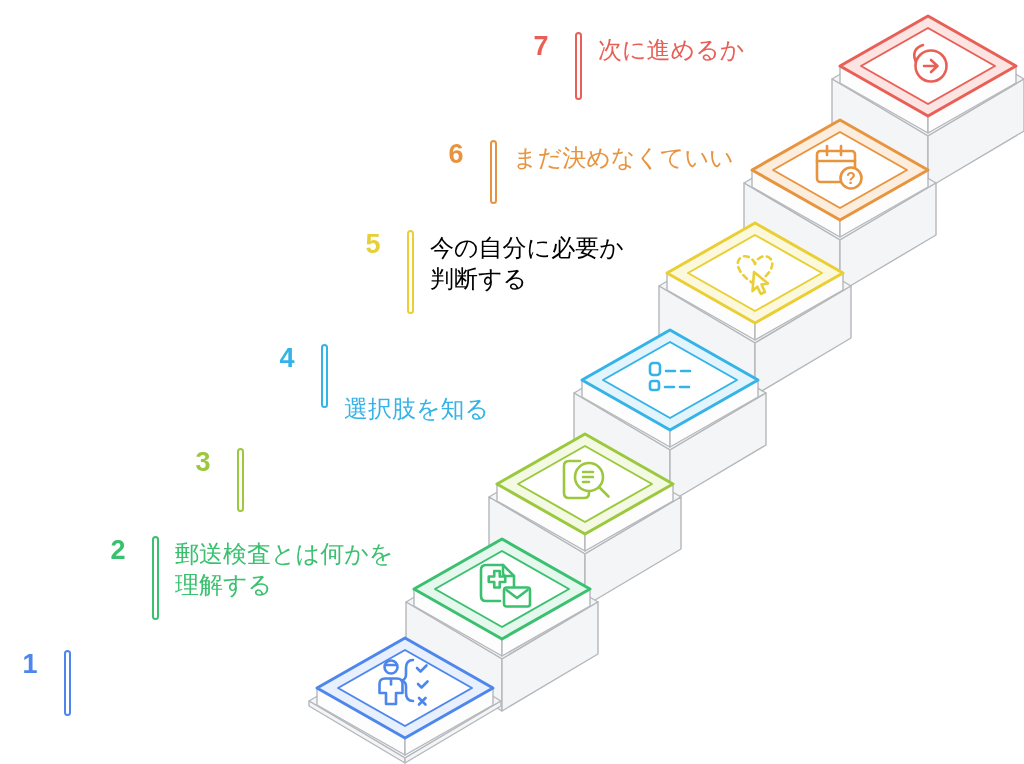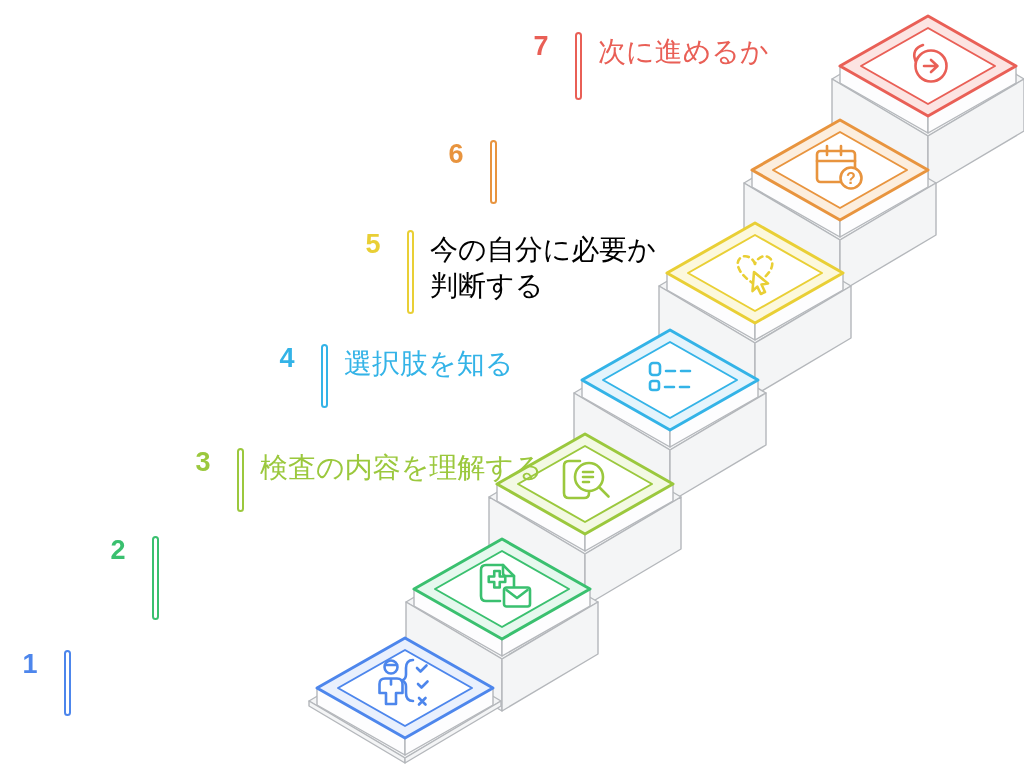--- a/index.html
+++ b/index.html
@@ -9,21 +9,21 @@
   }
   .canvas svg.stairs{position:absolute;left:0;top:0;}
   .step-label{position:absolute;display:flex;align-items:flex-start;}
   .step-label .num{
     width:44px;text-align:center;font-size:27px;font-weight:600;line-height:1.05;flex:none;
   }
   .step-label .bar{
     width:3px;border:2px solid;border-radius:4px;margin-left:12px;flex:none;background:#fff;
   }
   .step-label .text{
-    margin-left:16px;font-size:28px;font-weight:500;line-height:1.3;white-space:pre-line;padding-top:2px;
+    margin-left:16px;font-size:24px;font-weight:500;line-height:1.3;white-space:pre-line;padding-top:2px;
   }
 </style>
 </head>
 <body>
 
 <div class="canvas">
   <svg class="stairs" id="stairs" width="1024" height="764" viewBox="0 0 1024 764">
       <g>
         <polygon points="832,79 928,22 1024,79 928,136" fill="#f4f5f6" stroke="#b4b7bb" stroke-width="1.4" stroke-linejoin="round"></polygon>
         <polygon points="832,79 832,131 928,188 928,136" fill="#f4f5f6" stroke="#b4b7bb" stroke-width="1.4" stroke-linejoin="round"></polygon>
@@ -134,40 +134,42 @@
       </g>
     </svg>
   <div id="labels">
       <div class="step-label" style="left: 8px; top: 650px;">
         <span class="num" style="color: rgb(77, 134, 236);">1</span>
         <span class="bar" style="border-color: rgb(77, 134, 236); height: 62px;"></span>
       </div>
       <div class="step-label" style="left: 96px; top: 536px;">
         <span class="num" style="color: rgb(58, 192, 111);">2</span>
         <span class="bar" style="border-color: rgb(58, 192, 111); height: 80px;"></span>
+        <span class="text" style="color: rgb(58, 192, 111);">郵送検査とは何かを
+理解する</span>
       </div>
       <div class="step-label" style="left: 181px; top: 448px;">
         <span class="num" style="color: rgb(155, 200, 61);">3</span>
         <span class="bar" style="border-color: rgb(155, 200, 61); height: 60px;"></span>
-        <span class="text" style="color: rgb(155, 200, 61);">検査の内容を理解する</span>
       </div>
       <div class="step-label" style="left: 265px; top: 344px;">
         <span class="num" style="color: rgb(51, 179, 231);">4</span>
         <span class="bar" style="border-color: rgb(51, 179, 231); height: 60px;"></span>
-        <span class="text" style="color: rgb(51, 179, 231);">選択肢を知る</span>
+        <span class="text" style="color: rgb(51, 179, 231); margin-top: 47px;">選択肢を知る</span>
       </div>
       <div class="step-label" style="left: 351px; top: 230px;">
         <span class="num" style="color: rgb(233, 207, 53);">5</span>
         <span class="bar" style="border-color: rgb(233, 207, 53); height: 80px;"></span>
         <span class="text" style="color: #000000;">今の自分に必要か
 判断する</span>
       </div>
       <div class="step-label" style="left: 434px; top: 140px;">
         <span class="num" style="color: rgb(232, 148, 62);">6</span>
         <span class="bar" style="border-color: rgb(232, 148, 62); height: 60px;"></span>
+        <span class="text" style="color: rgb(232, 148, 62);">まだ決めなくていい</span>
       </div>
       <div class="step-label" style="left: 519px; top: 32px;">
         <span class="num" style="color: rgb(233, 95, 86);">7</span>
         <span class="bar" style="border-color: rgb(233, 95, 86); height: 64px;"></span>
         <span class="text" style="color: rgb(233, 95, 86);">次に進めるか</span>
       </div>
     </div>
 </div>
 
 </body></html>

